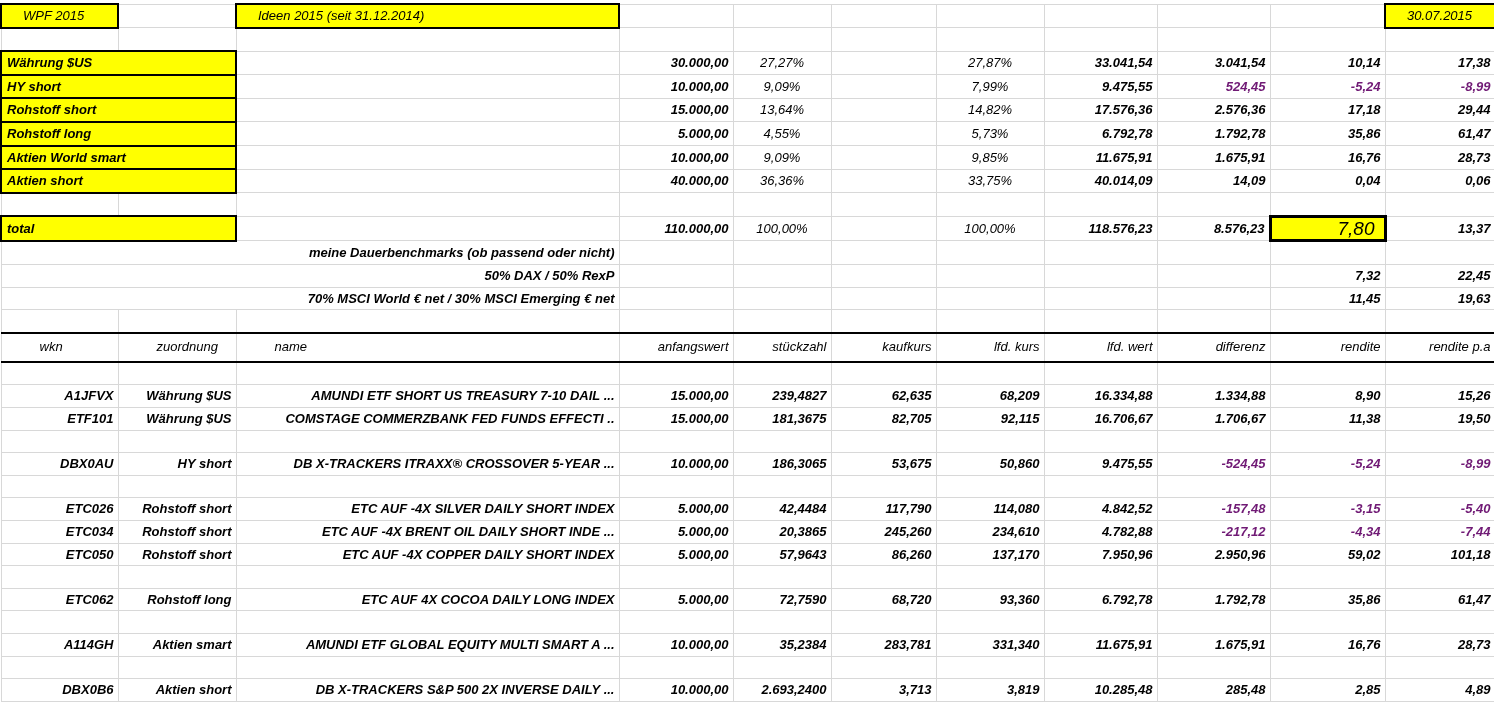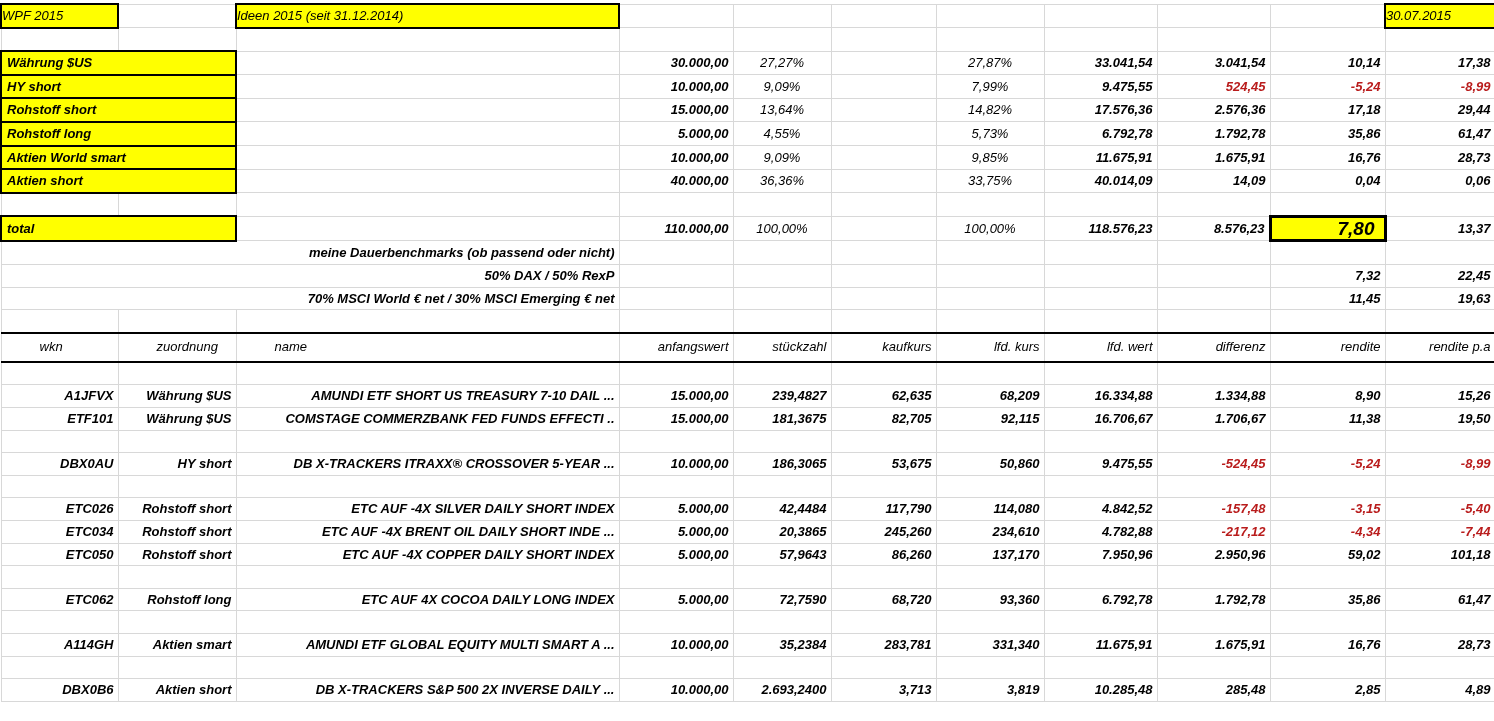--- a/index.html
+++ b/index.html
@@ -16,25 +16,25 @@
   }
   tr.r-norm td{height:21.6px;}
   tr.r-hdr td{
     height:27px;border-top:2px solid #000;border-bottom:2px solid #000;
     font-weight:normal;
   }
   .left{text-align:right;}
   .num{text-align:right;font-weight:bold;font-style:italic;}
   .pct{text-align:center;font-weight:normal;}
   .bold{font-weight:bold;}
-  .red{color:#b91c1c;}
+  .red{color:#701a75;}
   .ybox{background:#ffff00;border:2px solid #000;font-weight:bold;padding-left:5px;}
-  .ybox-title{background:#ffff00;border:2px solid #000;font-weight:normal;padding-left:0;}
+  .ybox-title{background:#ffff00;border:2px solid #000;font-weight:normal;padding-left:21px;}
   .ybox-big{
-    background:#ffff00;border:3px solid #000;font-weight:bold;
+    background:#ffff00;border:3px solid #000;font-weight:normal;
     font-size:19px;text-align:right;padding-right:9px;
   }
   .hdr-l{text-align:left;padding-left:38px;}
   .hdr-r{text-align:right;}
 </style>
 </head>
 <body>
 
 <div class="sheet">
   <table>

